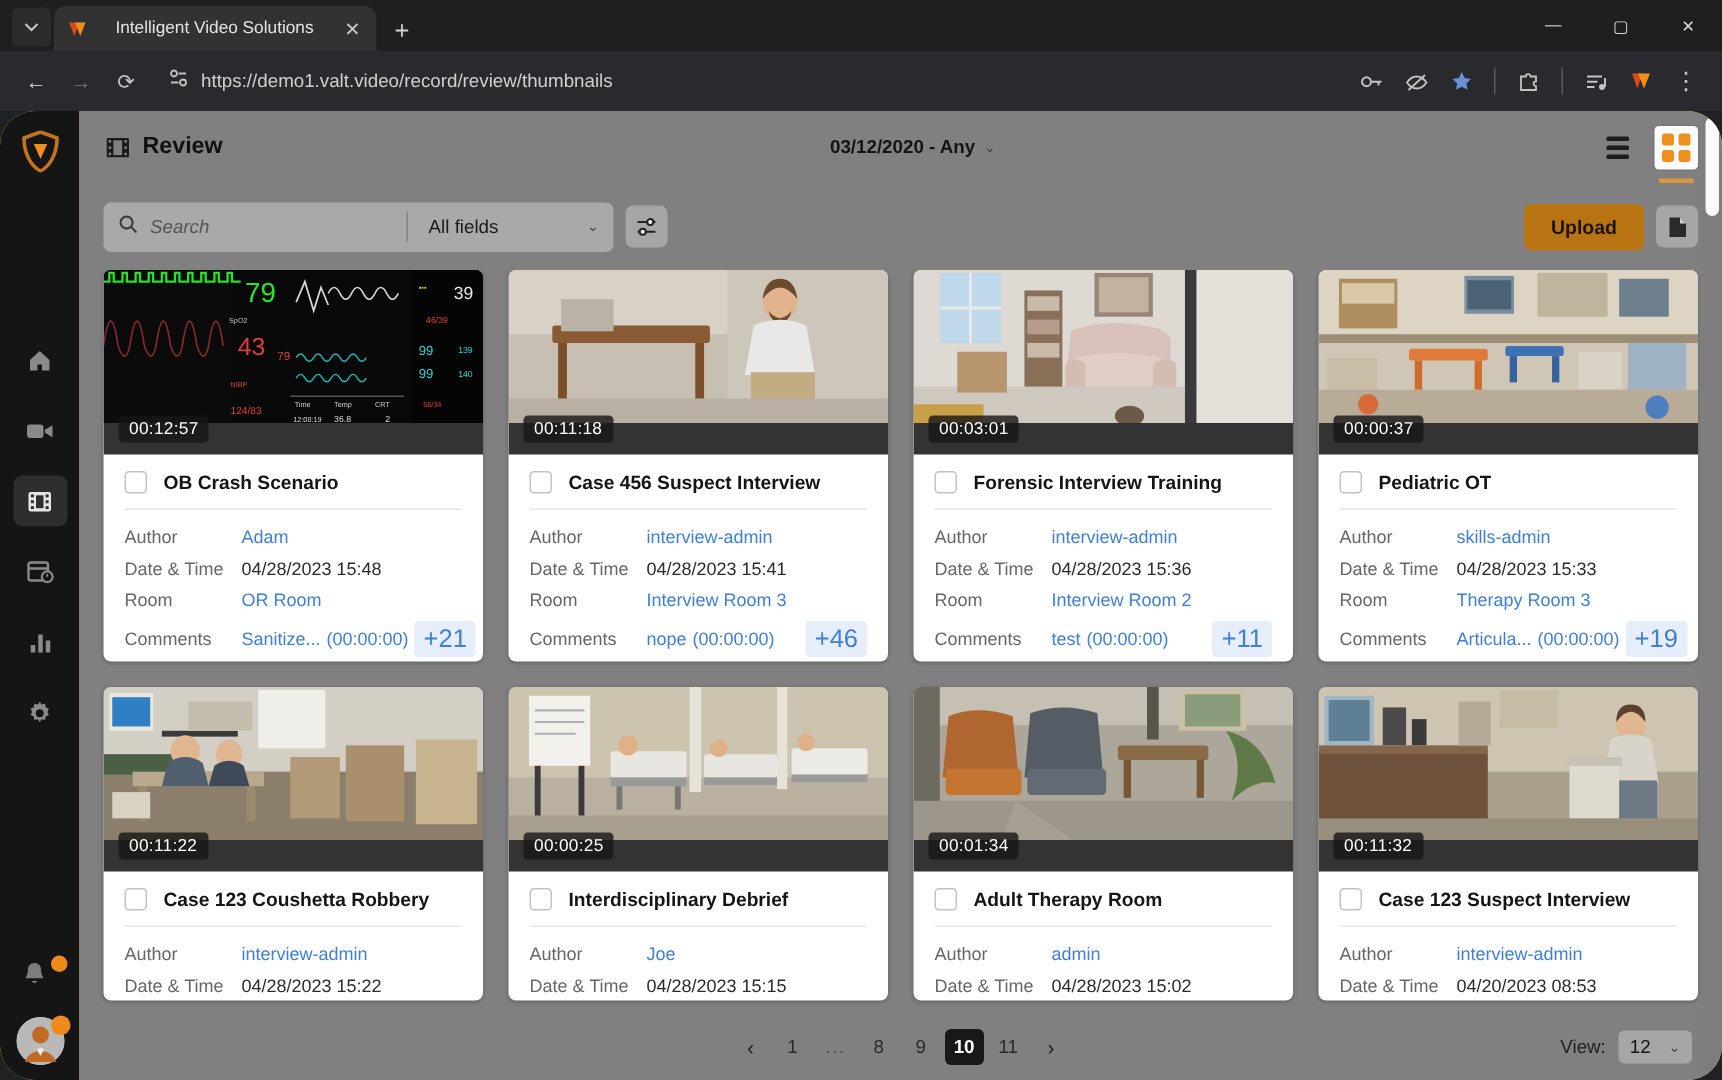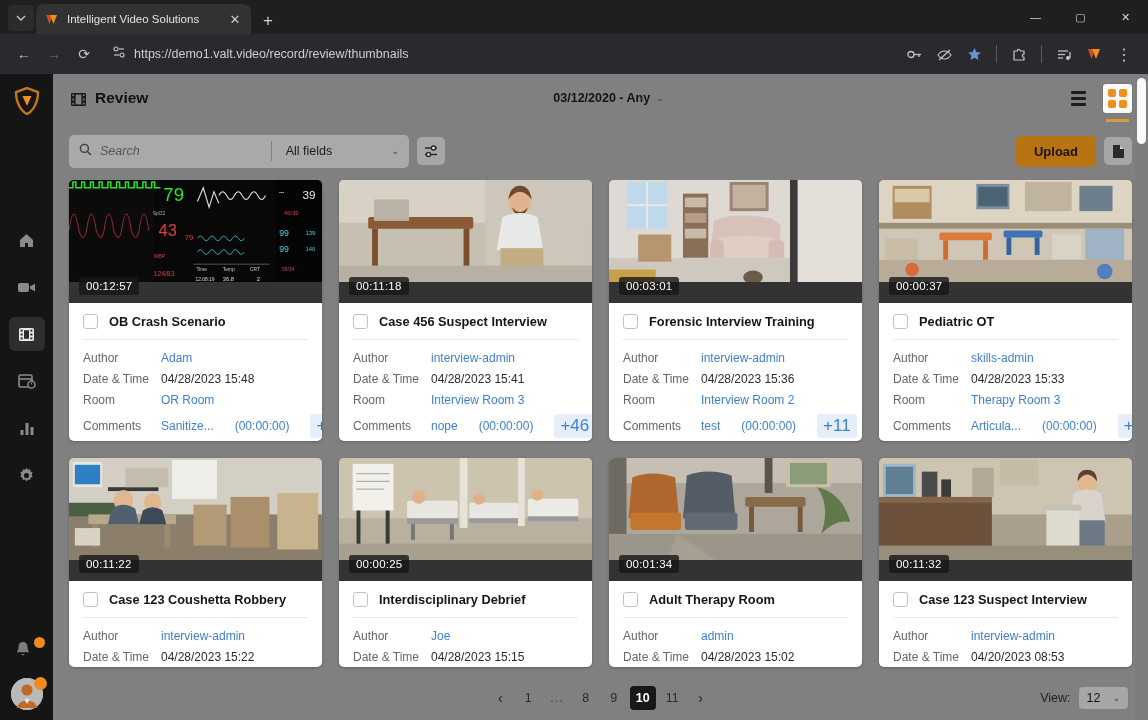--- a/index.html
+++ b/index.html
@@ -19,21 +19,21 @@
   .tab-list-btn {
     width: 26px; height: 26px; margin: 0 2px 3px 4px; border-radius: 4px;
     background: #2b2b2b; display:flex; align-items:center; justify-content:center;
     color:#c6c6c6; font-size: 9px;
   }
   .tab {
     height: 30px; width: 215px; background: #323232; border-radius: 8px 8px 0 0;
     display: flex; align-items: center; padding: 0 8px; gap: 8px; margin-bottom: 0;
   }
   .tab .favicon { width: 15px; height: 15px; flex:0 0 15px; position: relative; }
-  .tab-title { color: #e3e3e3; font-size: 11.5px; white-space: nowrap; overflow: hidden; text-overflow: ellipsis; flex: 1; }
+  .tab-title { color: #e3e3e3; font-size: 11.5px; white-space: nowrap; overflow: hidden; text-overflow: ellipsis; flex: 1; text-align: center; }
   .tab-close { color:#c9c9c9; font-size: 13px; width: 16px; text-align:center; line-height: 1;}
   .newtab { color: #d0d0d0; font-size: 17px; margin: 0 0 5px 12px; line-height: 1; }
   .wincontrols { position: absolute; right: 0; top: 0; height: 34px; display:flex; }
   .wincontrols div { width: 45px; height: 34px; display:flex; align-items:center; justify-content:center; color:#d6d6d6; font-size: 11px; }
 
   
   .navbar {
     height: 40px; background: #292a2d; display:flex; align-items:center; gap: 2px;
     padding: 0 10px; flex: 0 0 40px;
   }
@@ -42,21 +42,21 @@
   .omnibox {
     flex: 1; height: 28px; background: #292a2d; border-radius: 14px; display: flex;
     align-items: center; padding: 0 6px; gap: 8px; margin-left: 6px;
   }
   .omni-url { color: #cfcfcf; font-size: 12.5px; white-space: nowrap; }
   .toolbar-icons { display: flex; align-items:center; gap: 2px; }
   .ticon { width: 28px; height:28px; display:flex; align-items:center; justify-content:center; color:#c3c3c3; }
   .tdivider { width:1px; height:18px; background:#5a5a5a; margin: 0 6px; }
 
   
-  .app { flex: 1; display: flex; background: #fde047; overflow: hidden; position: relative; }
+  .app { flex: 1; display: flex; background: #fde047; overflow: hidden; position: relative; border-radius: 23px; }
 
   
   .sidebar {
     width: 53px; background: #151515; flex: 0 0 53px; display: flex; flex-direction: column;
     align-items: center; padding-top: 13px; position:relative;
   }
   .logo { width: 26px; height: 28px; margin-bottom: 108px; }
   .side-icons { display:flex; flex-direction: column; gap: 13px; align-items:center; }
   .sideitem { width: 36px; height: 34px; border-radius: 6px; display:flex; align-items:center; justify-content:center; color:#8a8a8a; }
   .sideitem.active { background: #2e2e2e; color:#e6e6e6; }
@@ -118,21 +118,21 @@
     font-size: 11.5px; padding: 3px 7px; border-radius: 3px; letter-spacing: 0.2px; margin-top: 44px;
   }
   .card-body { padding: 11px 14px 3px 14px; }
   .card-title-row { display:flex; align-items:center; gap: 11px; padding-bottom: 10px; border-bottom: 1px solid #e8e8e8; }
   .chk { width: 15px; height: 15px; border: 1.4px solid #c2c2c2; border-radius: 3px; flex: 0 0 15px; }
   .card-title { font-size: 12.8px; font-weight: bold; color:#151515; white-space: nowrap; overflow: hidden; text-overflow: ellipsis;}
   .meta { margin-top: 11px; display:grid; grid-template-columns: 78px 1fr; row-gap: 7px; align-items:center; }
   .mk { color:#666; font-size: 12px; }
   .mv { font-size: 12px; color:#2b2b2b; }
   .mv.link { color:#3f7fd4; }
-  .cmt { display:flex; align-items:center; gap: 21px; }
+  .cmt { display:flex; align-items:center; gap: 4px; }
   .cmt .ct { color:#3f7fd4; font-size: 12px; }
   .cmt .cnt { color:#3f7fd4; font-size: 12px; }
   .plus { background:#e7eefb; color:#3f7fd4; font-size: 17px; padding: 2px 6px; border-radius: 3px; margin-left: auto; text-align: right;}
 
   
   .footer { height: 45px; display:flex; align-items:center; justify-content:center; position:relative; flex: 0 0 45px;}
   .pager { display:flex; align-items:center; gap: 4px; }
   .pg { min-width: 24px; height: 24px; display:flex; align-items:center; justify-content:center; color:#2a2a2a; font-size: 12.5px; padding: 0 6px;}
   .pg.active { background:#181818; color:#fff; border-radius: 4px; font-weight: bold; }
   .pg.arrow { color:#1e1e1e; font-size: 14px; }

